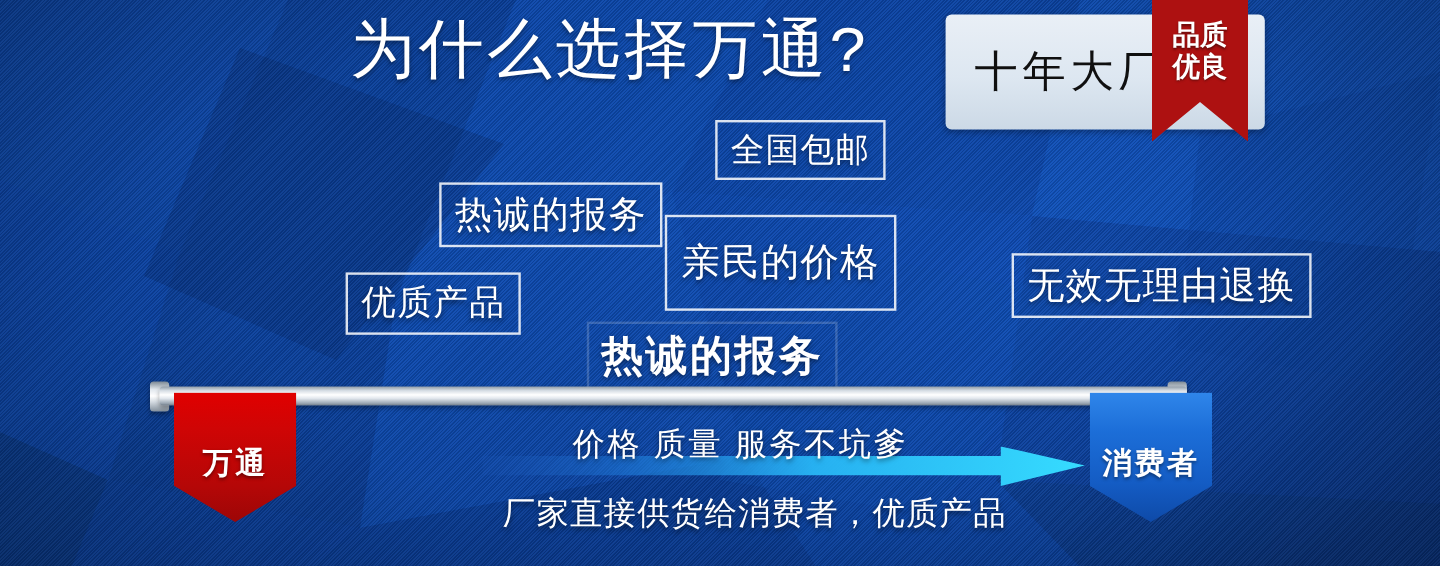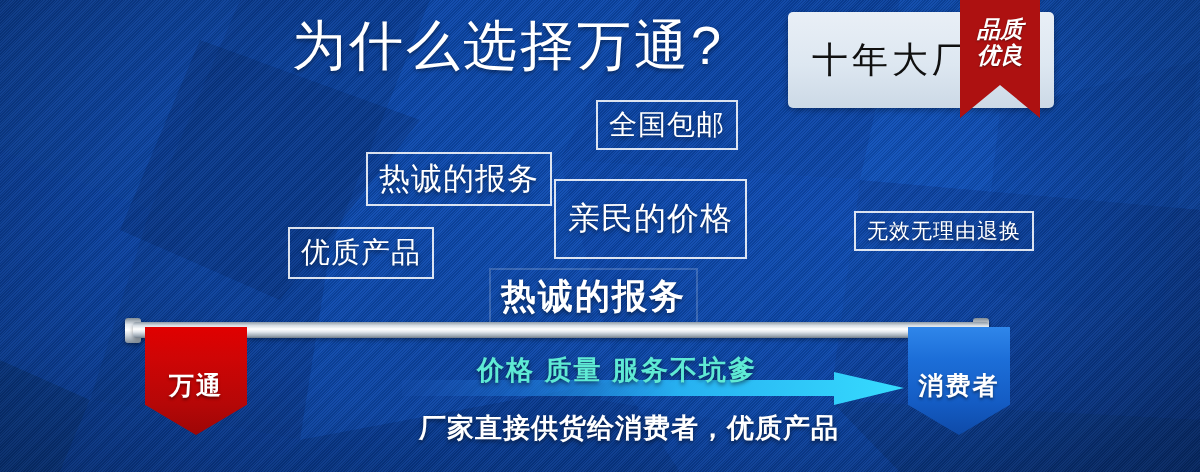--- a/index.html
+++ b/index.html
@@ -53,20 +53,21 @@
   .headline {
     position: absolute;
     left: 292px;
     top: 12px;
     font-size: 54px;
     line-height: 1.25;
     color: #ffffff;
     letter-spacing: 3px;
     white-space: nowrap;
     text-shadow: 0 2px 4px rgba(0,0,0,0.45);
+    font-family: Liberation Mono, monospace;
   }
 
   
   .badge {
     position: absolute;
     left: 788px;
     top: 12px;
     width: 266px;
     height: 96px;
     background: linear-gradient(180deg, #e9eff6 0%, #dde7f1 55%, #ccd9e6 100%);
@@ -85,21 +86,20 @@
   }
   .ribbon {
     position: absolute;
     left: 172px;
     top: -12px;
     width: 80px;
     height: 118px;
     background: #ad1111;
     clip-path: polygon(0 0, 100% 0, 100% 100%, 50% 72%, 0 100%);
     box-shadow: -1px 0 3px rgba(0,0,0,0.3);
-    font-style: italic;
   }
   .ribbon-text {
     position: absolute;
     top: 16px;
     left: 0;
     right: 0;
     text-align: center;
     color: #fff;
     font-size: 23px;
     line-height: 1.15;
@@ -114,21 +114,21 @@
     display: inline-block;
     border: 2px solid rgba(255,255,255,0.85);
     color: #ffffff;
     white-space: nowrap;
     text-shadow: 0 2px 4px rgba(0,0,0,0.5);
     box-sizing: border-box;
   }
   .tag-a { left: 596px; top: 100px; font-size: 28px; padding: 4px 11px; letter-spacing: 1px; }
   .tag-b { left: 366px; top: 152px; font-size: 31px; padding: 4px 11px; letter-spacing: 1px; }
   .tag-c { left: 554px; top: 179px; font-size: 32px; padding: 16px 12px; letter-spacing: 1px; }
-  .tag-d { left: 843px; top: 211px; font-size: 21px; padding: 4px 11px; letter-spacing: 1px; margin-left: 11px; }
+  .tag-d { left: 843px; top: 211px; font-size: 31px; padding: 4px 11px; letter-spacing: 1px; }
   .tag-e { left: 288px; top: 227px; font-size: 29px; padding: 4px 11px; letter-spacing: 1px; }
   .tag-f {
     left: 489px; top: 249px;
     font-size: 35px; padding: 3px 10px;
     font-weight: bold; letter-spacing: 2px;
     border-color: rgba(255,255,255,0.18);
     margin-top: 19px;
   }
 
   
@@ -194,32 +194,32 @@
     height: 33px;
   }
   .arrow svg { display: block; }
 
   
   .mid-line {
     position: absolute;
     left: 477px;
     top: 352px;
     font-size: 27px;
-    font-weight: bold;
-    color: #5eead4;
+    font-weight: normal;
+    color: #ffffff;
     letter-spacing: 2px;
     white-space: nowrap;
     text-shadow: 0 2px 4px rgba(0,0,0,0.55);
   }
   .sub-line {
     position: absolute;
     left: 419px;
     top: 410px;
     font-size: 27px;
-    font-weight: bold;
+    font-weight: normal;
     color: #ffffff;
     letter-spacing: 1px;
     white-space: nowrap;
     text-shadow: 0 2px 4px rgba(0,0,0,0.55);
   }
 </style>
 </head>
 <body>
 
 <div class="banner">

